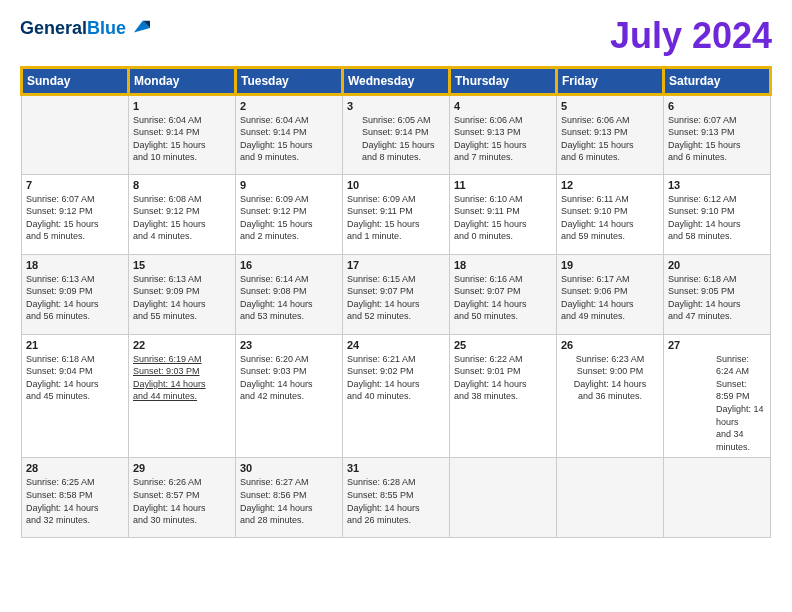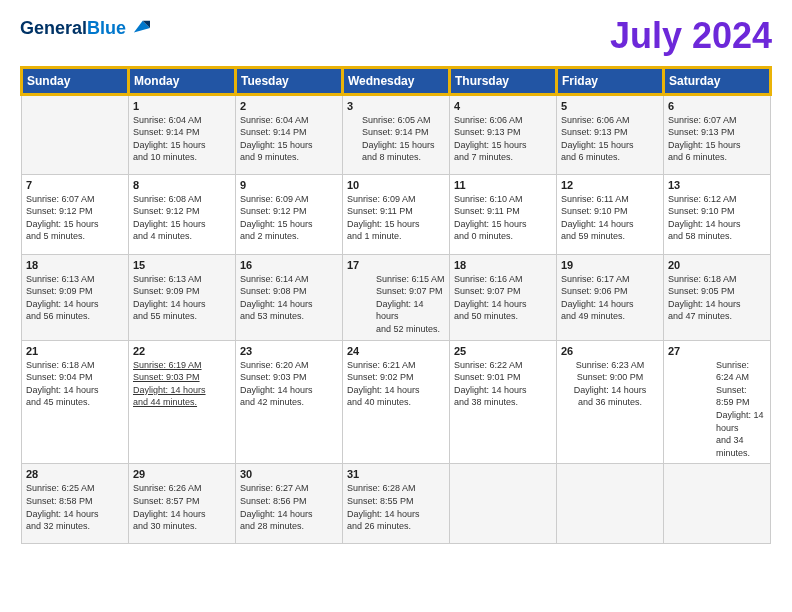--- a/index.html
+++ b/index.html
@@ -245,21 +245,21 @@
           </td>
           <td>
             <span class="day-num">16</span>
             <div class="cell-text" style="white-space: pre-line;">Sunrise: 6:14 AM
 Sunset: 9:08 PM
 Daylight: 14 hours
 and 53 minutes.</div>
           </td>
           <td>
             <span class="day-num">17</span>
-            <div class="cell-text" style="white-space: pre-line; margin-left: 29px;">Sunrise: 6:15 AM
+            <div class="cell-text" style="white-space: pre-line;">Sunrise: 6:15 AM
 Sunset: 9:07 PM
 Daylight: 14 hours
 and 52 minutes.</div>
           </td>
           <td>
             <span class="day-num">18</span>
             <div class="cell-text" style="white-space: pre-line;">Sunrise: 6:16 AM
 Sunset: 9:07 PM
 Daylight: 14 hours
 and 50 minutes.</div>

